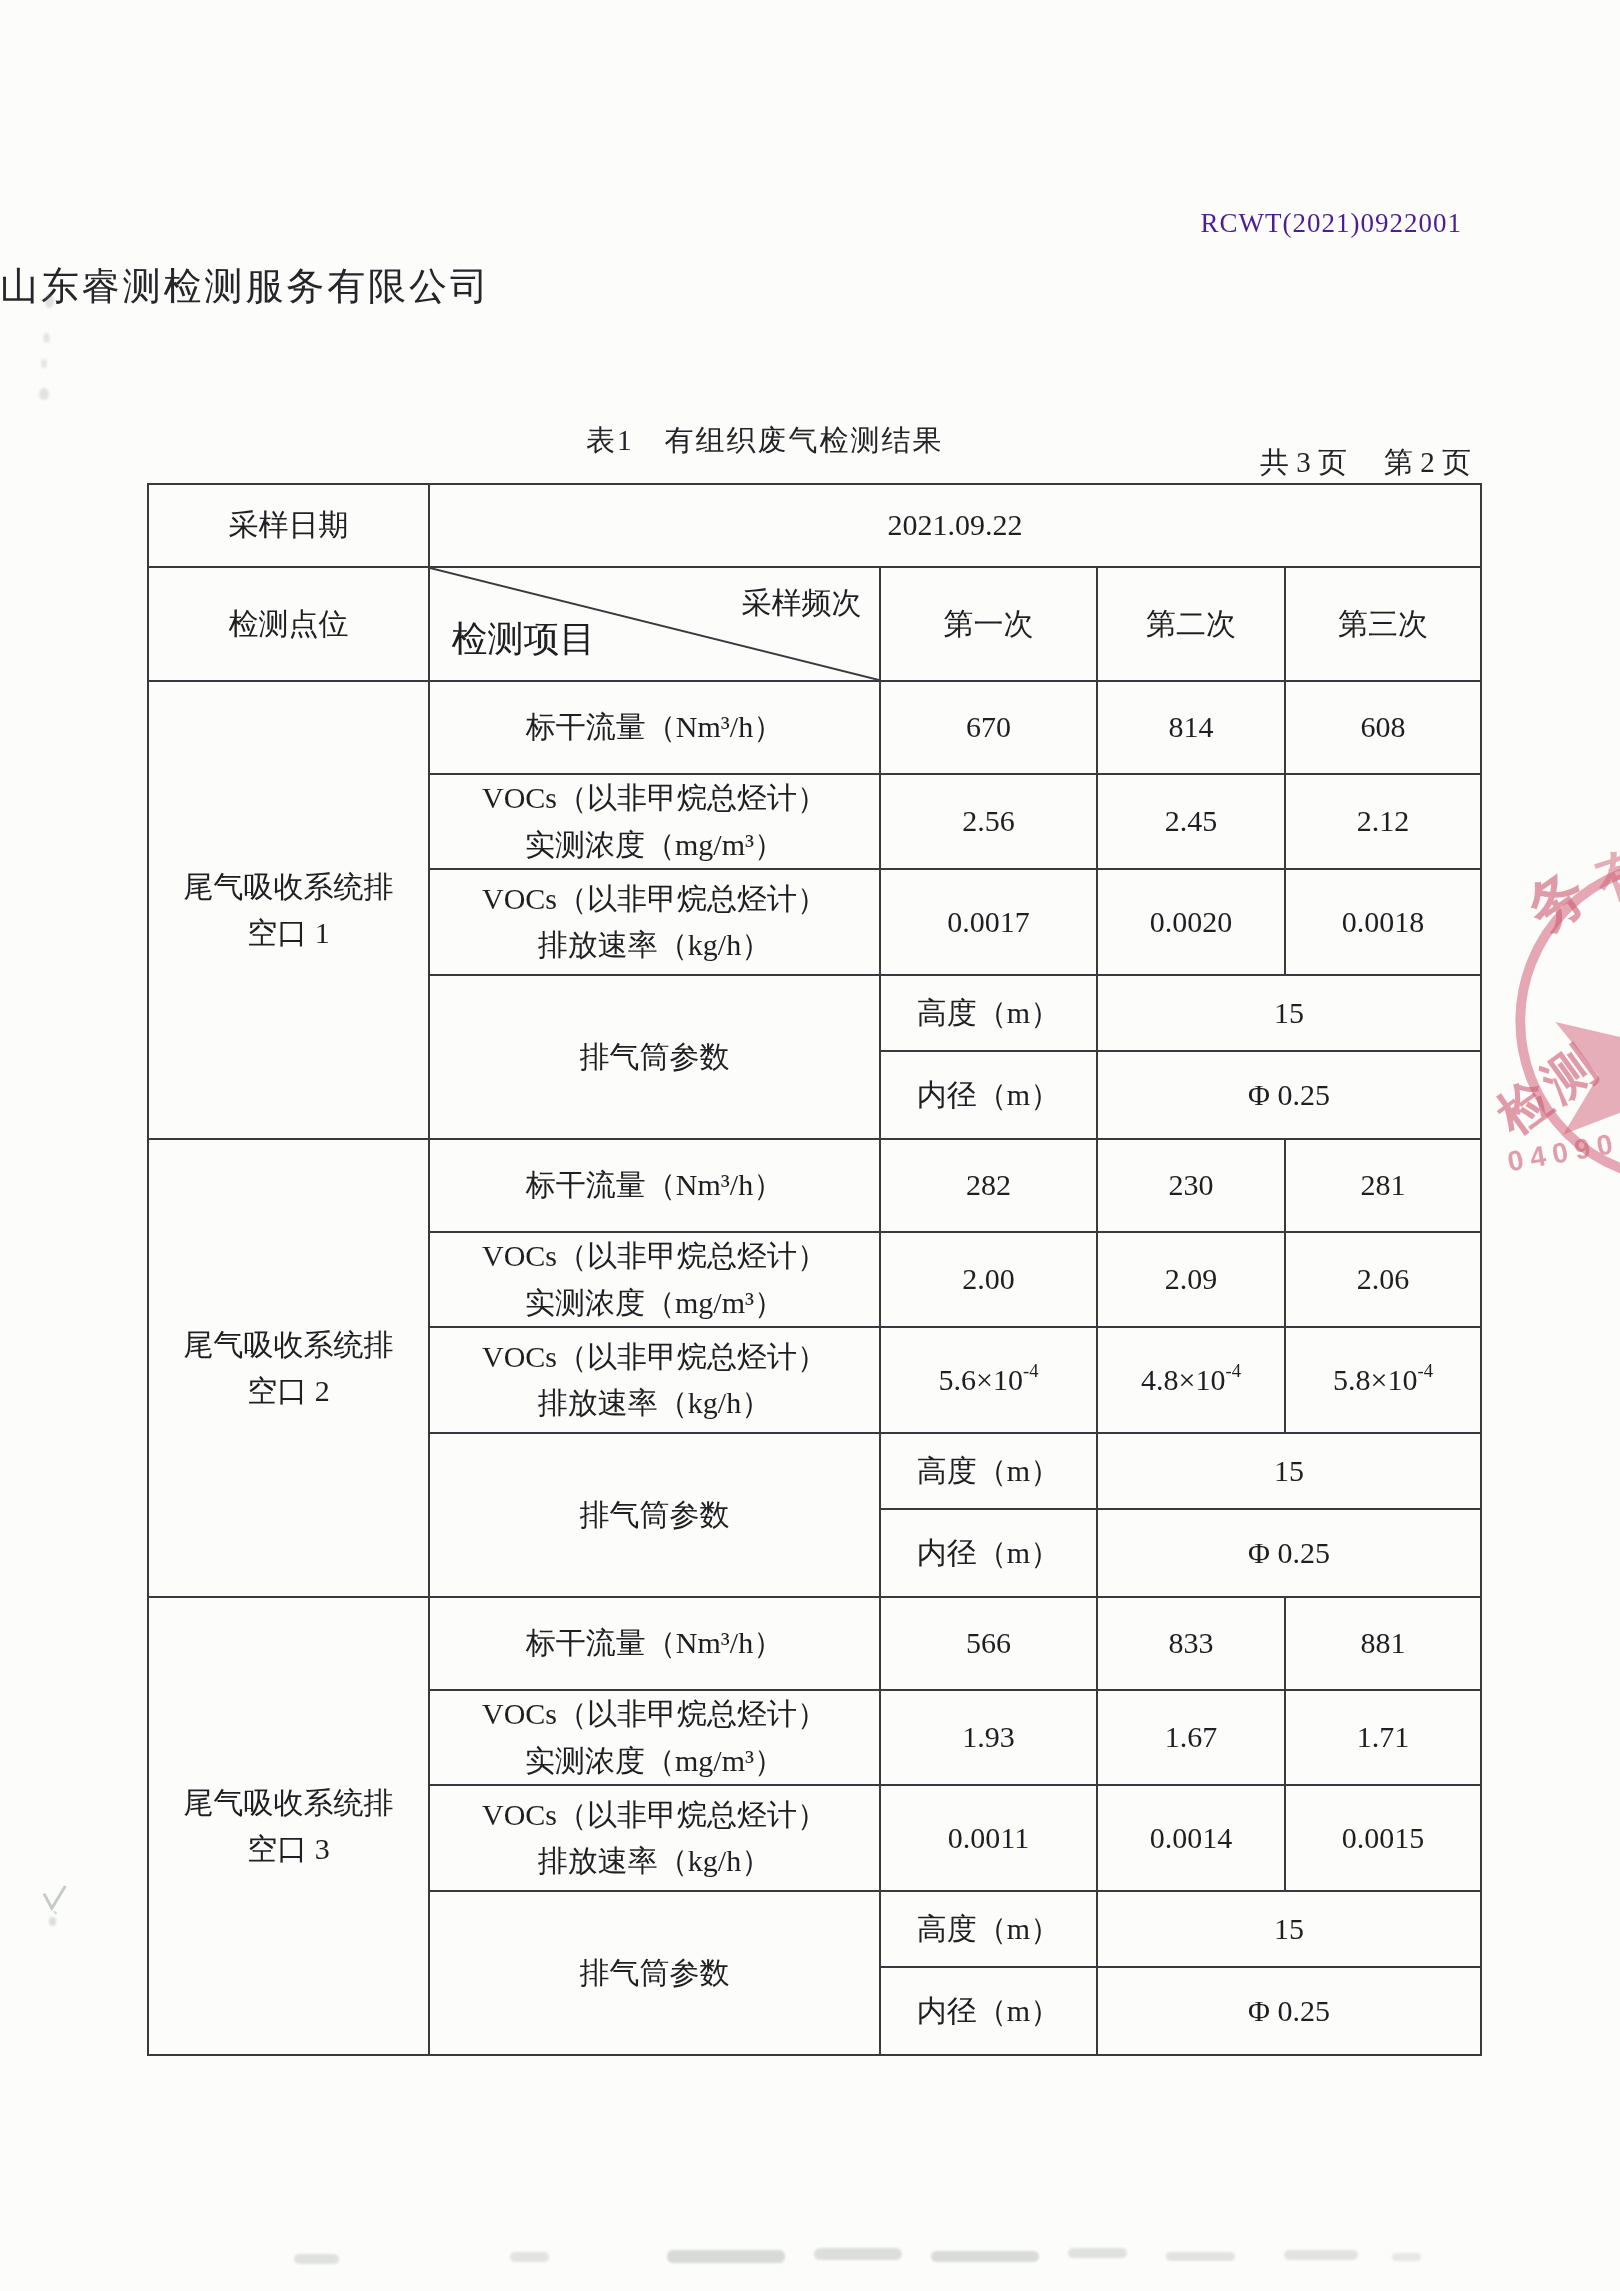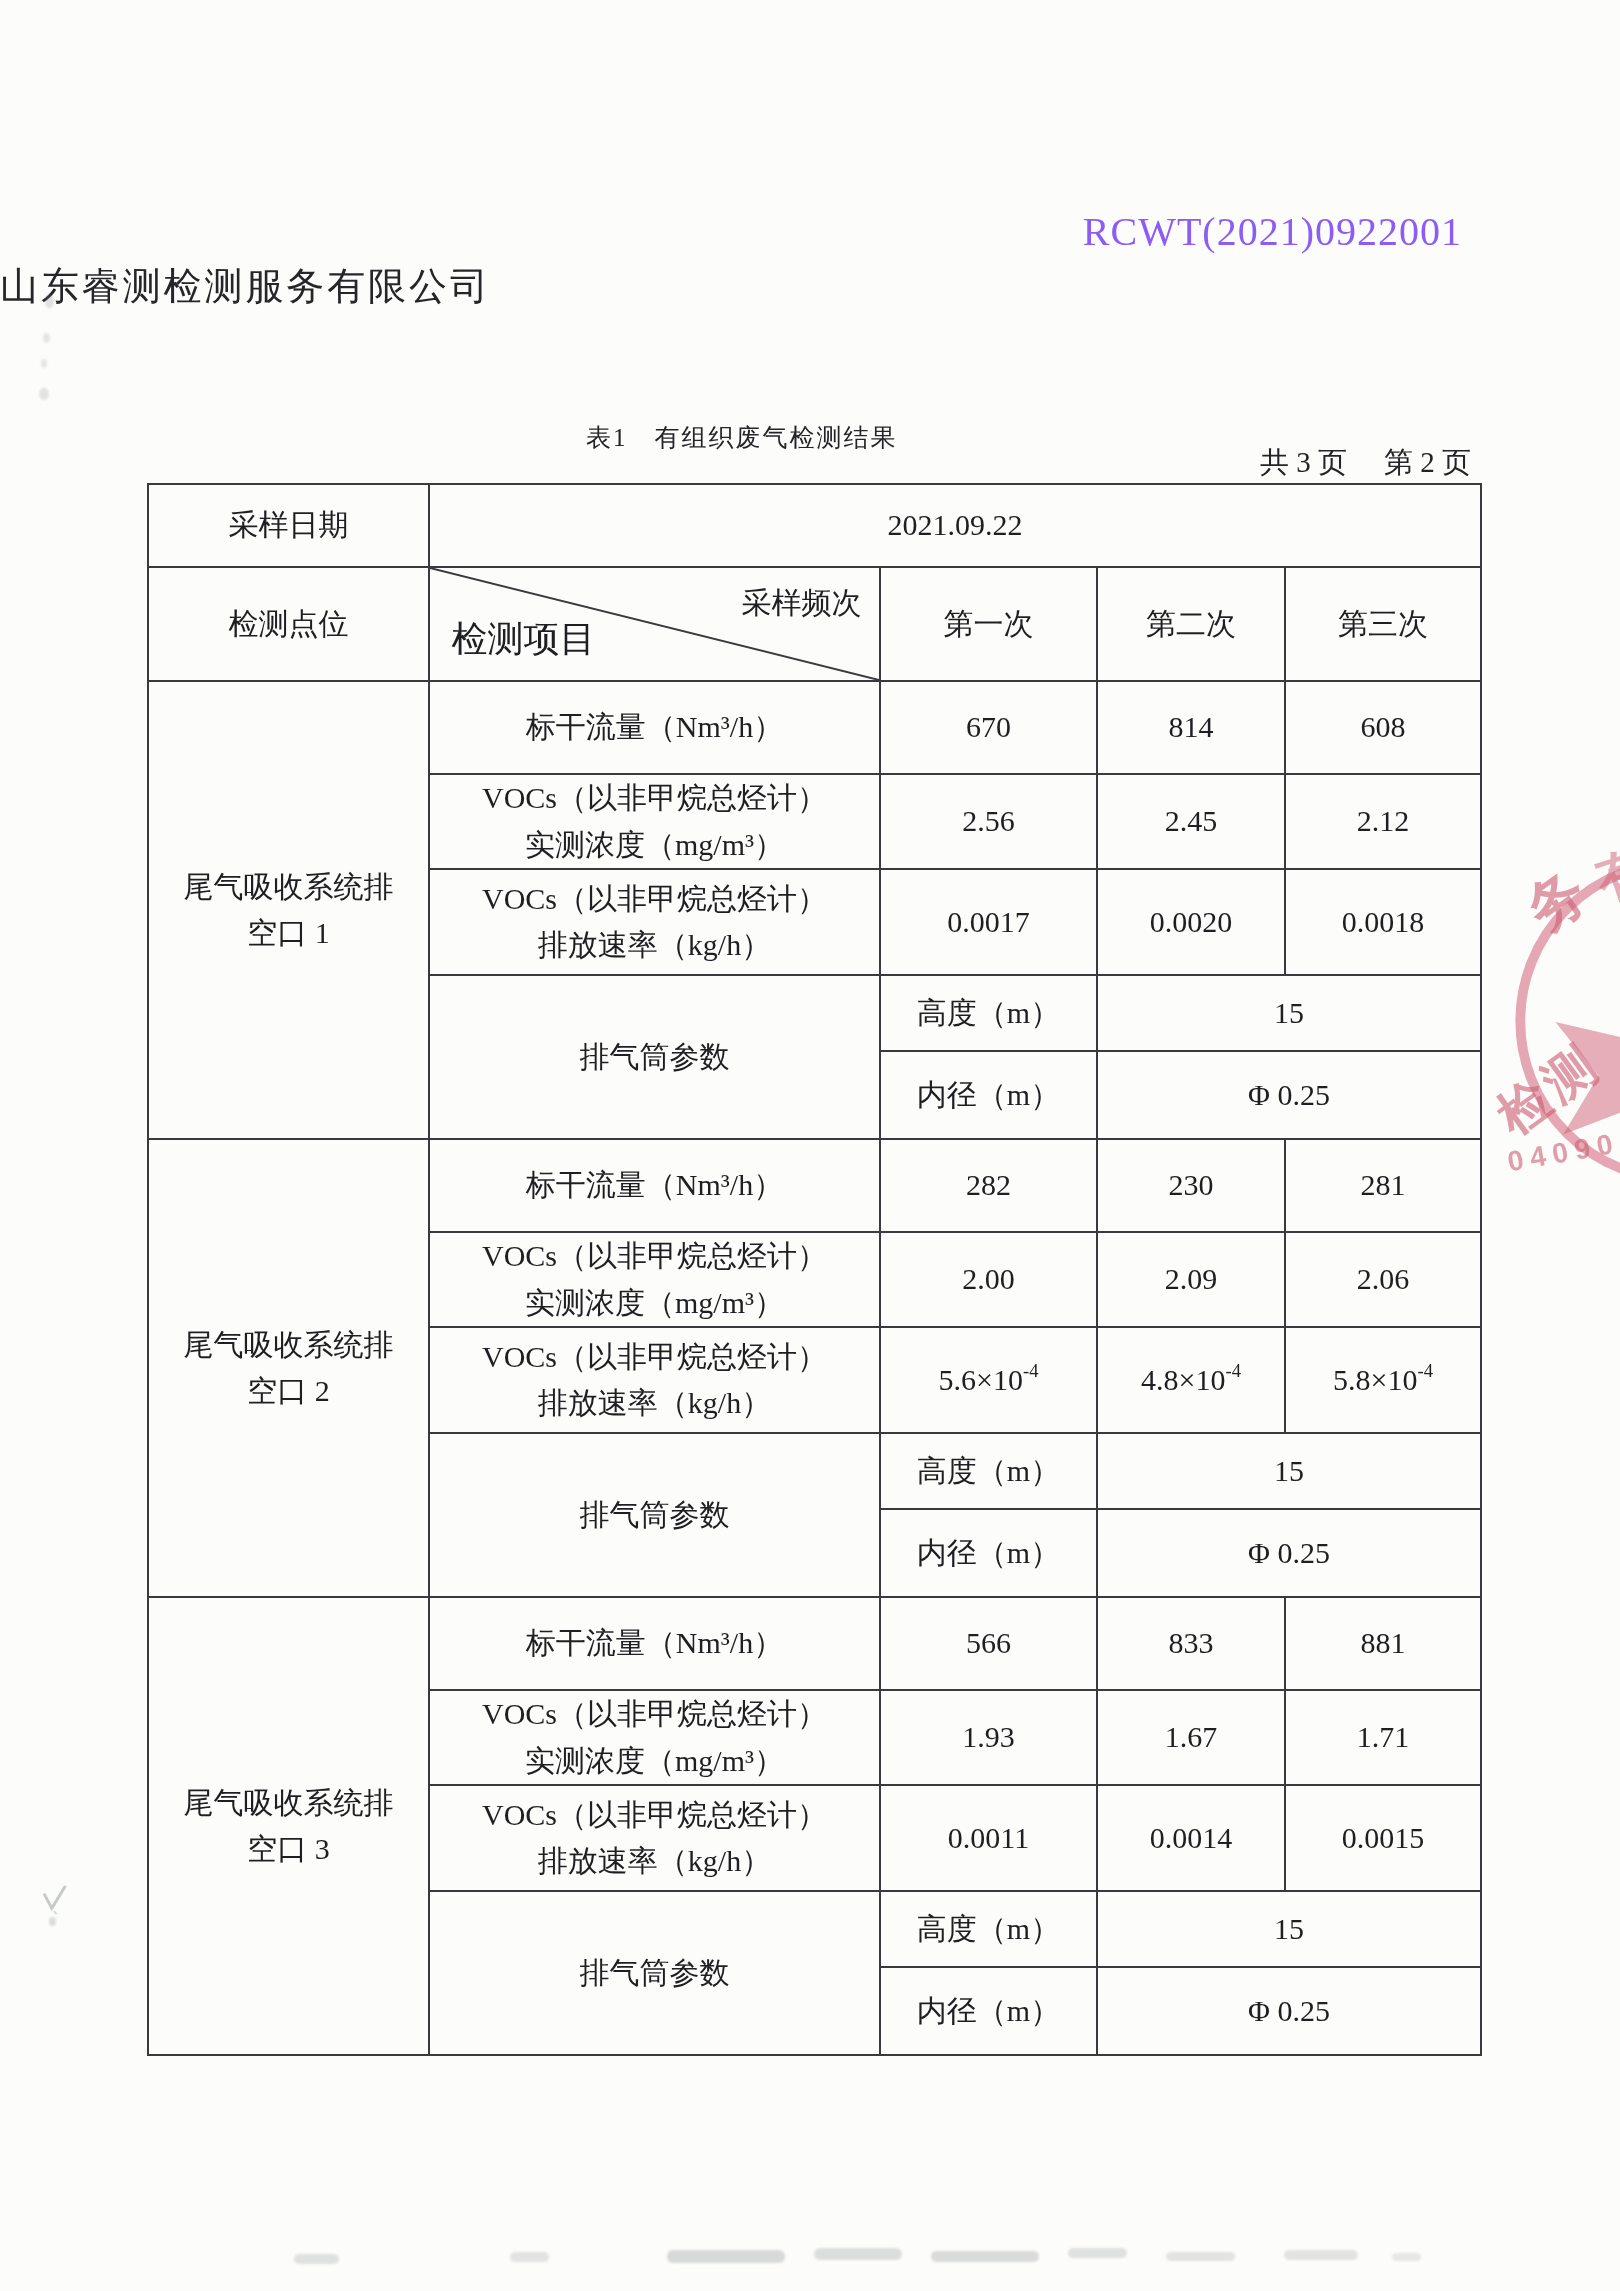--- a/index.html
+++ b/index.html
@@ -7,35 +7,35 @@
     position:relative;
     width:1620px;height:2292px;
     margin:0 auto;
     background:#fcfcfa;
     overflow:hidden;
     font-family:"Liberation Serif","DejaVu Serif",serif;
     color:#222;
   }
   .report-no{
     position:absolute;top:208px;right:158px;
-    font-size:40px;letter-spacing:1px;color:#8b5cf6;
+    font-size:27px;letter-spacing:1px;color:#4c1d95;
   }
   .company{
     position:absolute;top:261px;left:0;width:100%;
     text-align:left;font-size:38px;letter-spacing:2.9px;color:#26262a;
   }
   .title{
     position:absolute;top:325px;left:0;width:100%;
     text-align:center;font-size:57px;font-weight:bold;
     letter-spacing:5.9px;word-spacing:17.6px;color:#141416;
     font-family:"Liberation Sans","DejaVu Sans",sans-serif;
   }
   .caption{
     position:absolute;top:421px;left:586px;
-    font-size:25px;letter-spacing:2px;color:#242428;
+    font-size:29px;letter-spacing:2px;color:#242428;
   }
   .page-info{
     position:absolute;top:443px;right:149px;
     font-size:29px;color:#242428;
   }
   .page-info .cur{margin-left:37px;}
   table.results{
     position:absolute;left:147px;top:483px;
     width:1333px;border-collapse:collapse;table-layout:fixed;
   }

